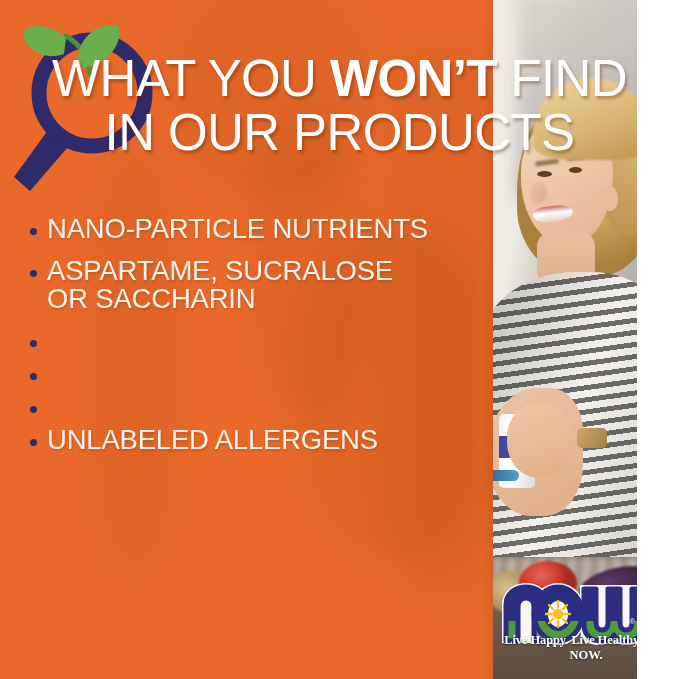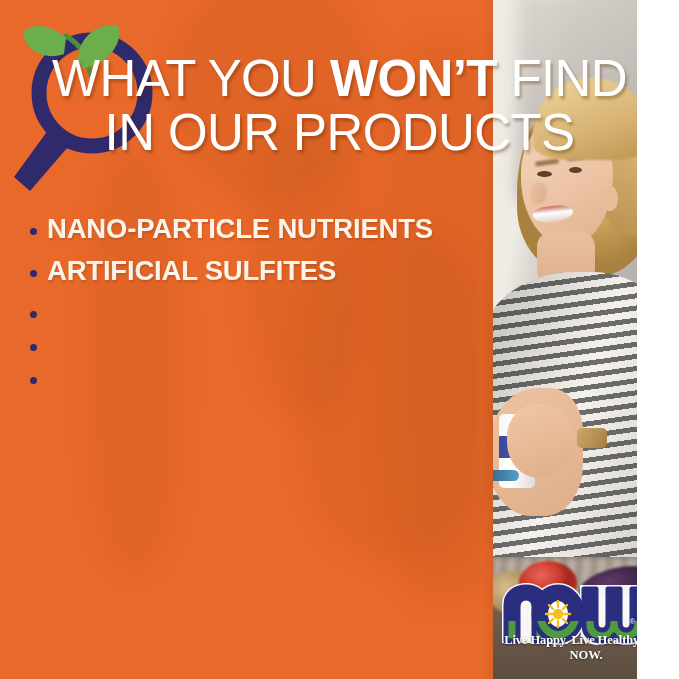--- a/index.html
+++ b/index.html
@@ -243,21 +243,21 @@
   }
   .dot{
     flex:0 0 auto;
     width:7px;height:7px;border-radius:50%;
     background:#2e2a6b;
     margin-top:13px;margin-right:10px;
   }
   .bul-txt{
     color:#fbf4ea;
     font-size:27.5px;
-    font-weight:700;
+    font-weight:400;
     line-height:1.04;
     letter-spacing:-.2px;
     text-shadow:1px 2px 2px rgba(100,40,0,.22);
   }
 
   
   .now-logo{
     position:absolute;left:498px;bottom:26px;width:172px;height:70px;
     z-index:8;
   }
@@ -347,30 +347,34 @@
     <span class="ln ln2">IN OUR PRODUCTS</span>
   </div>
 
   <div class="bullets">
     <div class="bul">
       <span class="dot"></span>
       <span class="bul-txt">NANO-PARTICLE NUTRIENTS</span>
     </div>
     <div class="bul">
       <span class="dot"></span>
-      <span class="bul-txt">ARTIFICIAL SULFITES</span>
-    </div>
-    <div class="bul">
-      <span class="dot"></span>
-    </div>
-    <div class="bul">
-      <span class="dot"></span>
-    </div>
-    <div class="bul">
-      <span class="dot"></span>
+      <span class="bul-txt">ASPARTAME, SUCRALOSE<br>OR SACCHARIN</span>
+    </div>
+    <div class="bul">
+      <span class="dot"></span>
+    </div>
+    <div class="bul">
+      <span class="dot"></span>
+    </div>
+    <div class="bul">
+      <span class="dot"></span>
+    </div>
+    <div class="bul">
+      <span class="dot"></span>
+      <span class="bul-txt">UNLABELED ALLERGENS</span>
     </div>
   </div>
 
   <div class="now-logo">
     <svg width="172" height="70" viewBox="0 0 172 70" aria-hidden="true">
       <defs>
         <clipPath id="clipN">
           <path d="M8 58 L8 22 C8 10 18 4 28 4 C38 4 48 10 48 22 L48 58 L36 58 L36 24 C36 18 32 15 28 15 C24 15 20 18 20 24 L20 58 Z"></path>
         </clipPath>
         <clipPath id="clipO">

